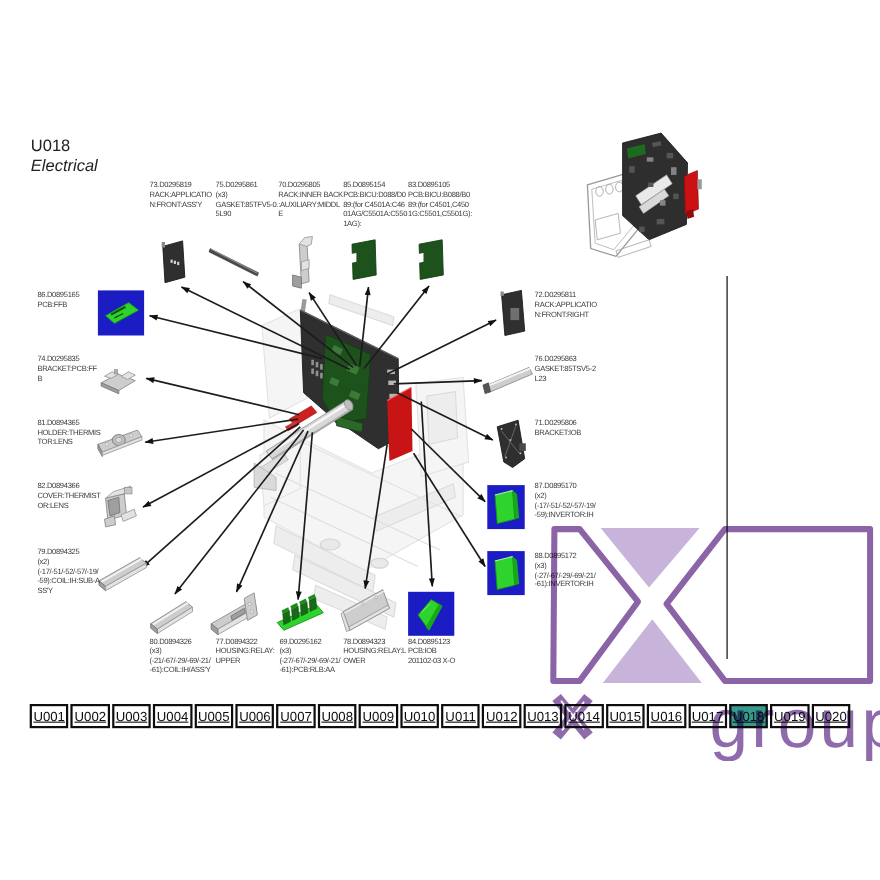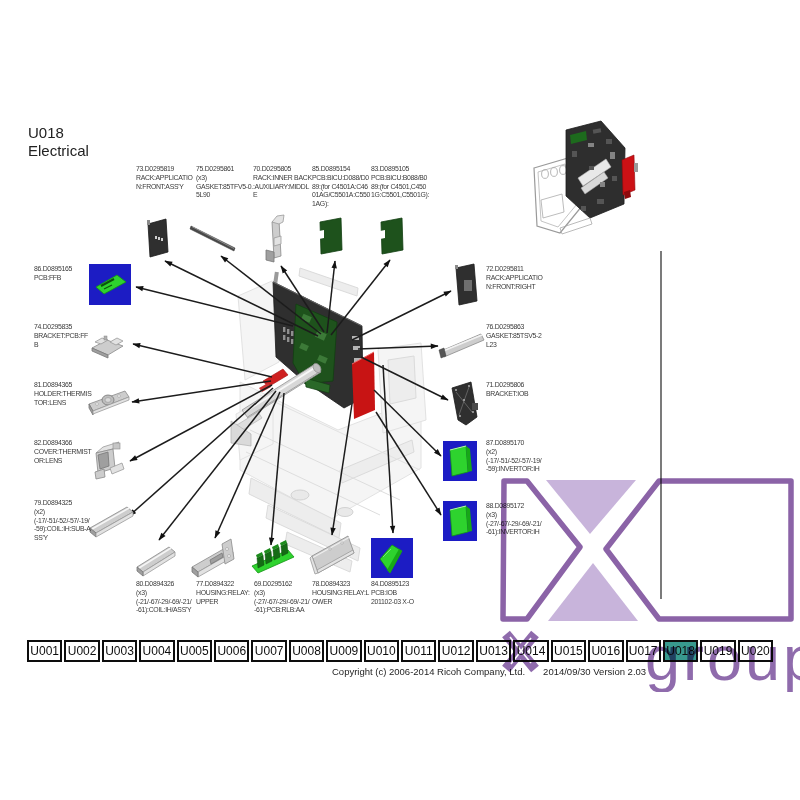--- a/index.html
+++ b/index.html
@@ -1,28 +1,28 @@
 <!DOCTYPE html>
 <html style="--active-tab: #38998e; --thumb-blue: #1c1cc4; --pcb-dark-green: #1e521c; --pcb-bright-green: #2ed32e; --panel-red: #c81414; --watermark-purple: #8b63a7; --watermark-light: #c8b4db; --wordmark-light: #b7a6ce; --wordmark-dark: #8f6bac;"><head>
 <meta charset="utf-8">
 <style>
   html,body{margin:0;padding:0;background:#fff;}
   #page{position:relative;width:800px;height:692px;background:#fff;overflow:hidden;
         font-family:"Liberation Sans", sans-serif;}
   #gfx{position:absolute;left:0;top:0;}
   .title-code{position:absolute;left:28px;top:124px;font-size:15px;color:#222;}
-  .title-name{position:absolute;left:28px;top:142px;font-size:15px;color:#222;}
+  .title-name{position:absolute;left:28px;top:142px;font-size:15px;color:#222;font-style:italic;}
   .part-label{position:absolute;font-size:6.9px;line-height:8.8px;color:#3a3a3a;
               white-space:nowrap;letter-spacing:-0.3px;}
   
   #tabbar{position:absolute;left:26px;top:640px;width:748px;height:22px;
           display:flex;box-sizing:border-box;}
   .tab{box-sizing:border-box;flex:1 1 0;margin:0 1px;border:2px solid #0d0d0d;
        background:#fff;color:#0d0d0d;font-size:12px;display:flex;
-       align-items:center;justify-content:center;letter-spacing:0;}
+       align-items:center;justify-content:center;letter-spacing:0;text-decoration:underline;}
   .tab.active{background:var(--active-tab);}
   #copyright{position:absolute;left:332px;top:666px;font-size:9.5px;color:#1e1e1e;
              white-space:nowrap;}
   #copyright .gap{display:inline-block;width:18px;}
   
   #watermark{position:absolute;left:0;top:0;width:800px;height:800px;
              mix-blend-mode:multiply;pointer-events:none;}
   #wm-mid{position:absolute;left:543px;top:627px;font-size:48px;line-height:1;
           color:var(--wordmark-light);letter-spacing:2px;}
   #wm-tail{position:absolute;left:645px;top:627px;font-size:63px;line-height:1;
@@ -451,23 +451,20 @@
       <div class="tab">U013</div>
       <div class="tab">U014</div>
       <div class="tab">U015</div>
       <div class="tab">U016</div>
       <div class="tab">U017</div>
       <div class="tab active">U018</div>
       <div class="tab">U019</div>
       <div class="tab">U020</div>
     </div>
 
-  <div id="copyright">
-    <span>Copyright (c) 2006-2014 Ricoh Company, Ltd.</span><span class="gap"></span><span>2014/09/30 Version 2.03</span>
-  </div>
 
   <div id="watermark">
     <svg width="800" height="800" viewBox="0 0 800 800" style="position:absolute;left:0;top:0;">
       <g>
         <path class="wm-stroke" d="M527,481 L504,481 L503,619 L527,619 L580,547 Z"></path>
         <path class="wm-stroke" d="M659,481 L791,481 L791,619 L659,619 L606,549 Z"></path>
         <path class="wm-fill" d="M546,480 L636,480 L590,534 Z"></path>
         <path class="wm-fill" d="M593,563 L638,621 L548,621 Z"></path>
       </g>
       <g>

